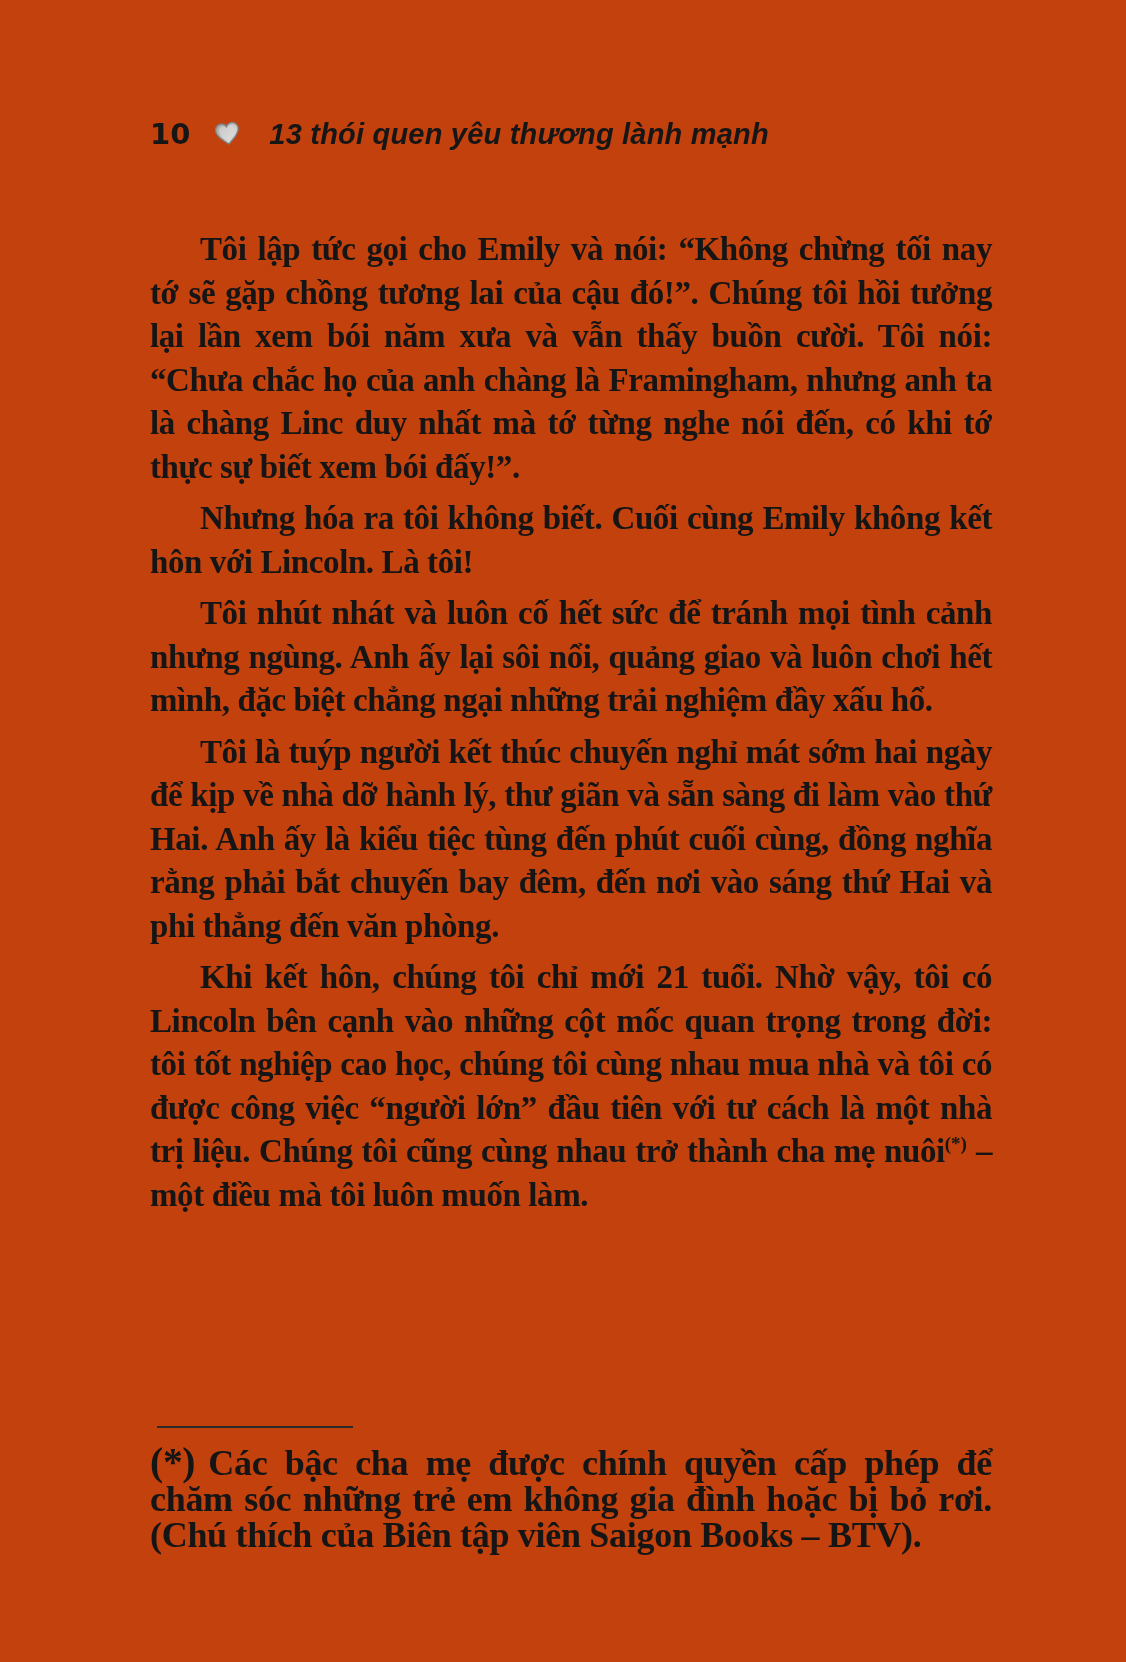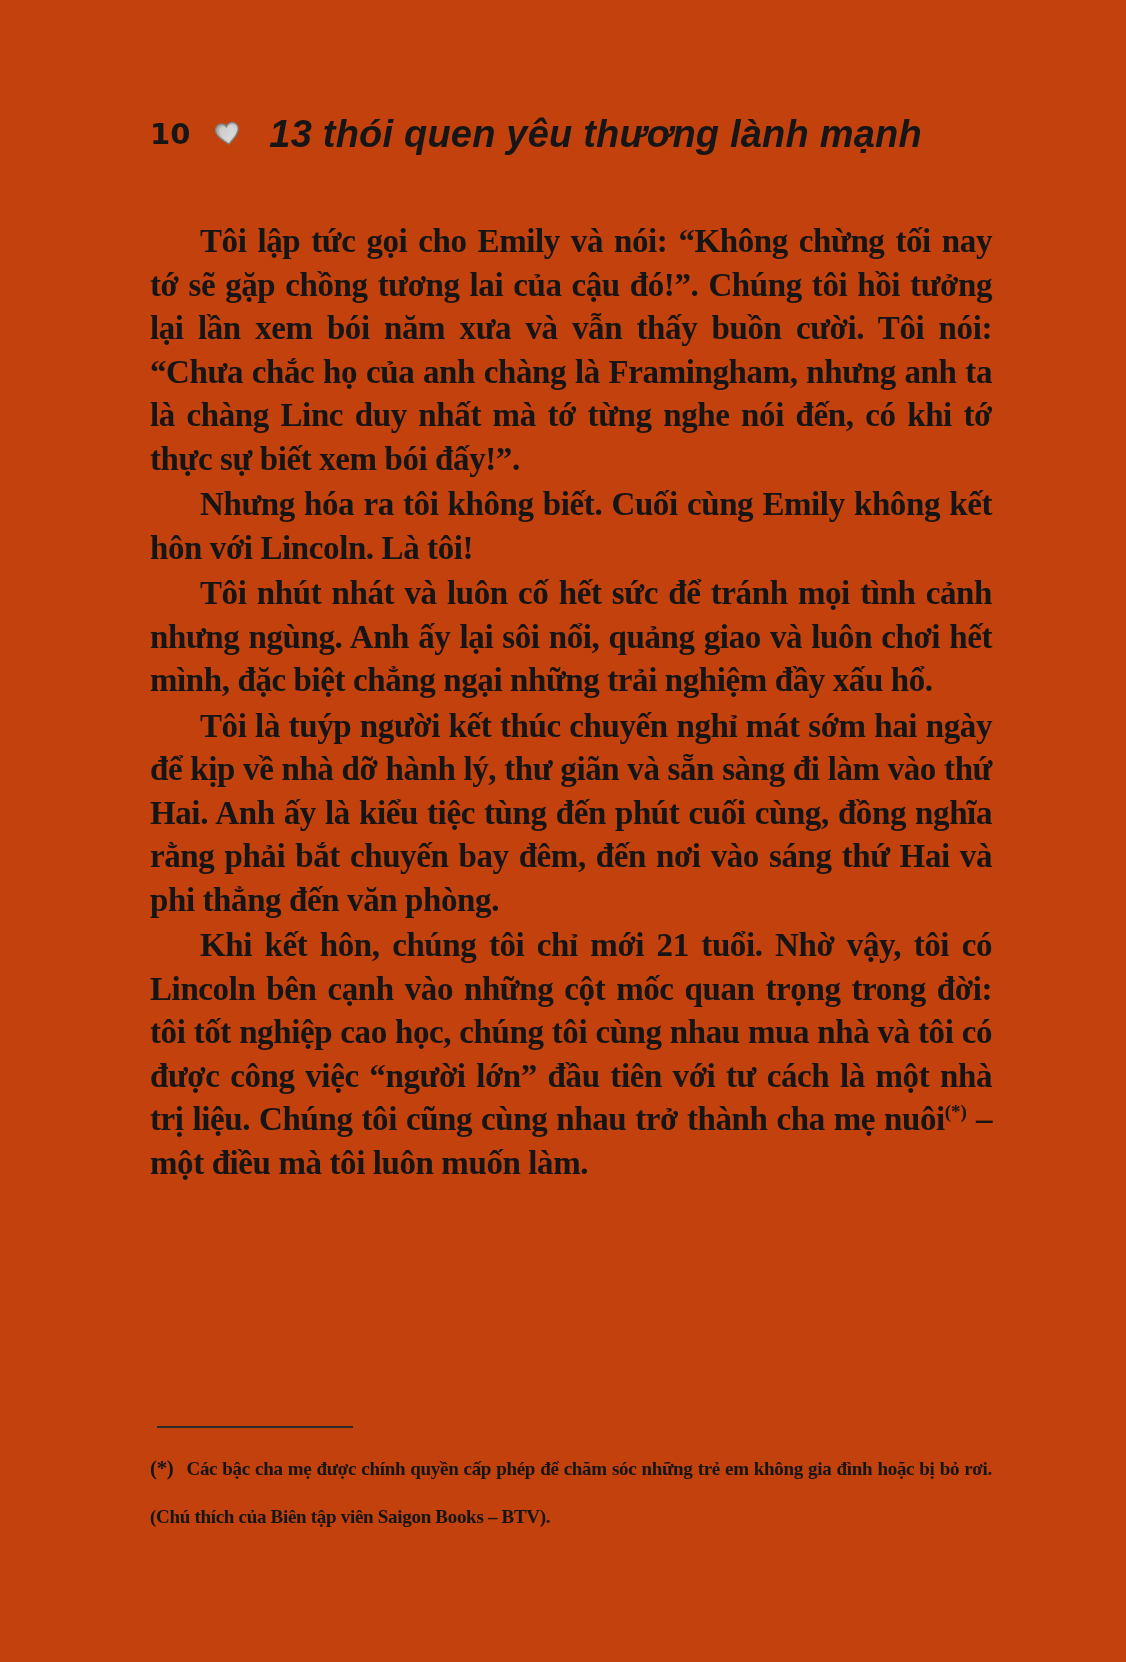--- a/index.html
+++ b/index.html
@@ -34,40 +34,40 @@
   }
   .heart-wrap {
     display: inline-flex;
     margin-left: 24px;
     margin-right: 28px;
     transform: rotate(-8deg);
   }
   .running-title {
     font-family: "Liberation Sans", "DejaVu Sans", sans-serif;
     font-style: italic;
-    font-size: 38px;
+    font-size: 29px;
     line-height: 36px;
     color: #161616;
     letter-spacing: 0.2px;
   }
 
   
   .body-text {
     position: absolute;
     left: 150px;
     top: 220px;
     width: 842px;
     font-size: 33px;
     line-height: 43.5px;
     letter-spacing: -0.4px;
     text-align: justify;
     color: #151515;
   }
   .para {
-    margin: 0 0 2px 0;
+    margin: 8px 0 2px 0;
     text-indent: 50px;
   }
   .fn-ref {
     font-size: 19px;
     letter-spacing: 0;
     vertical-align: baseline;
     position: relative;
     top: -0.62em;
     line-height: 0;
   }
@@ -80,22 +80,22 @@
     width: 842px;
   }
   .footnote-rule {
     width: 196px;
     height: 2px;
     background: #2b2b2b;
     margin-left: 7px;
   }
   .footnote {
     margin: 16px 0 0 0;
-    font-size: 19px;
-    line-height: 48px;
+    font-size: 36px;
+    line-height: 36px;
     letter-spacing: -0.3px;
     text-align: justify;
     color: #151515;
   }
   .fn-marker {
     font-size: 1.1em;
     margin-right: 13px;
   }
 </style>
 </head>

